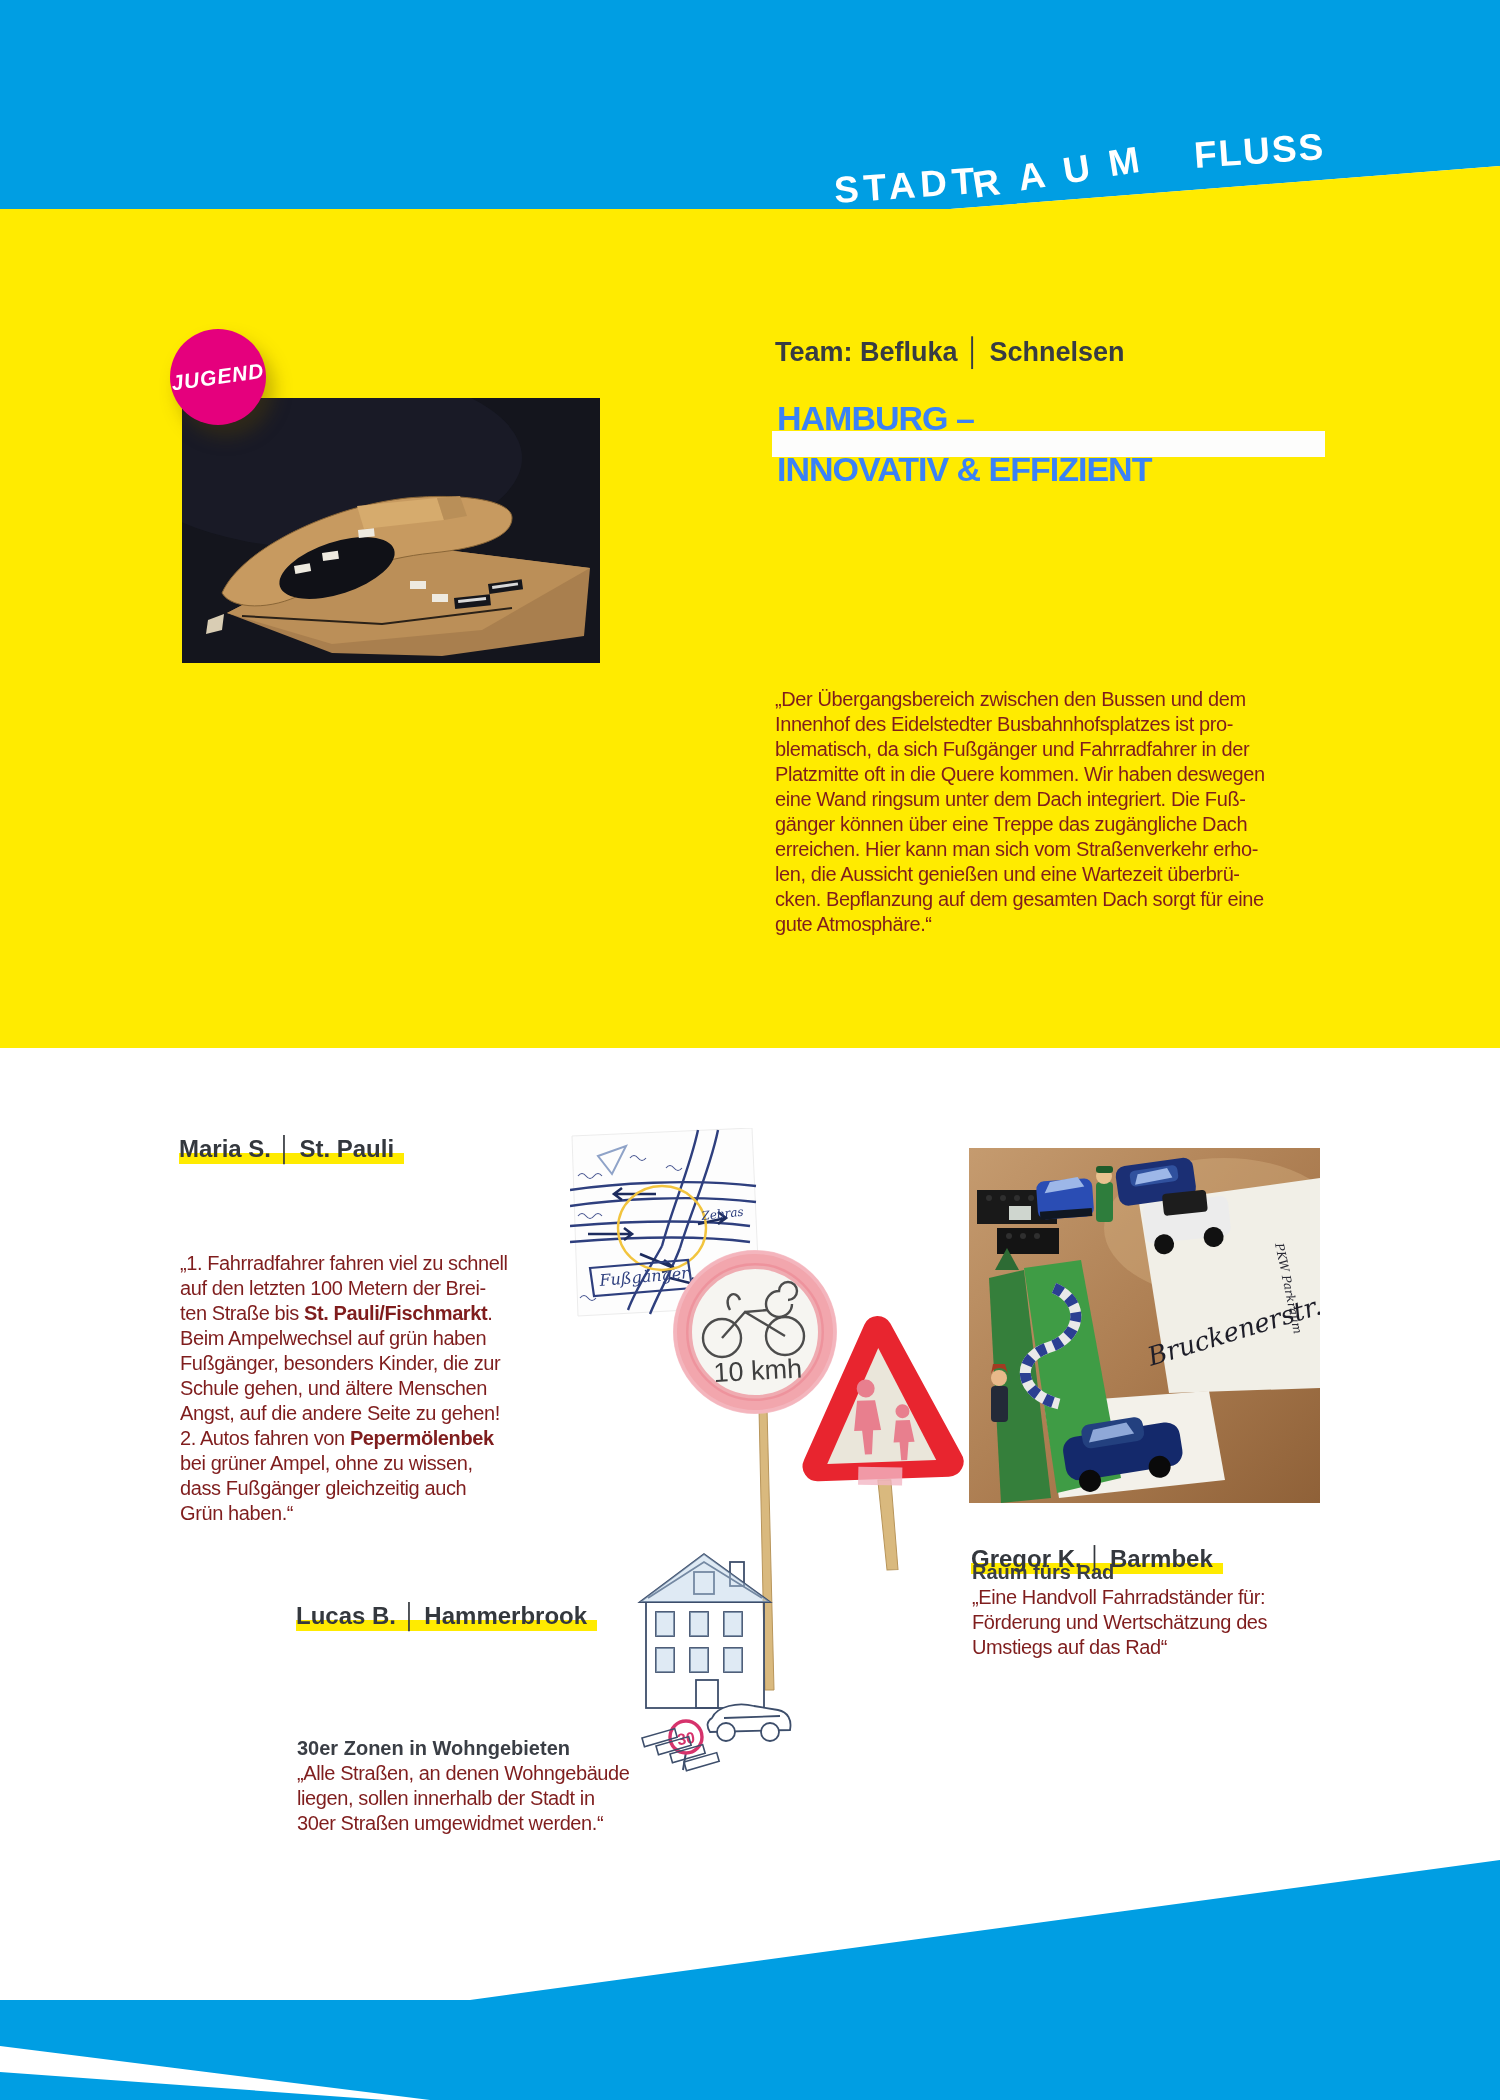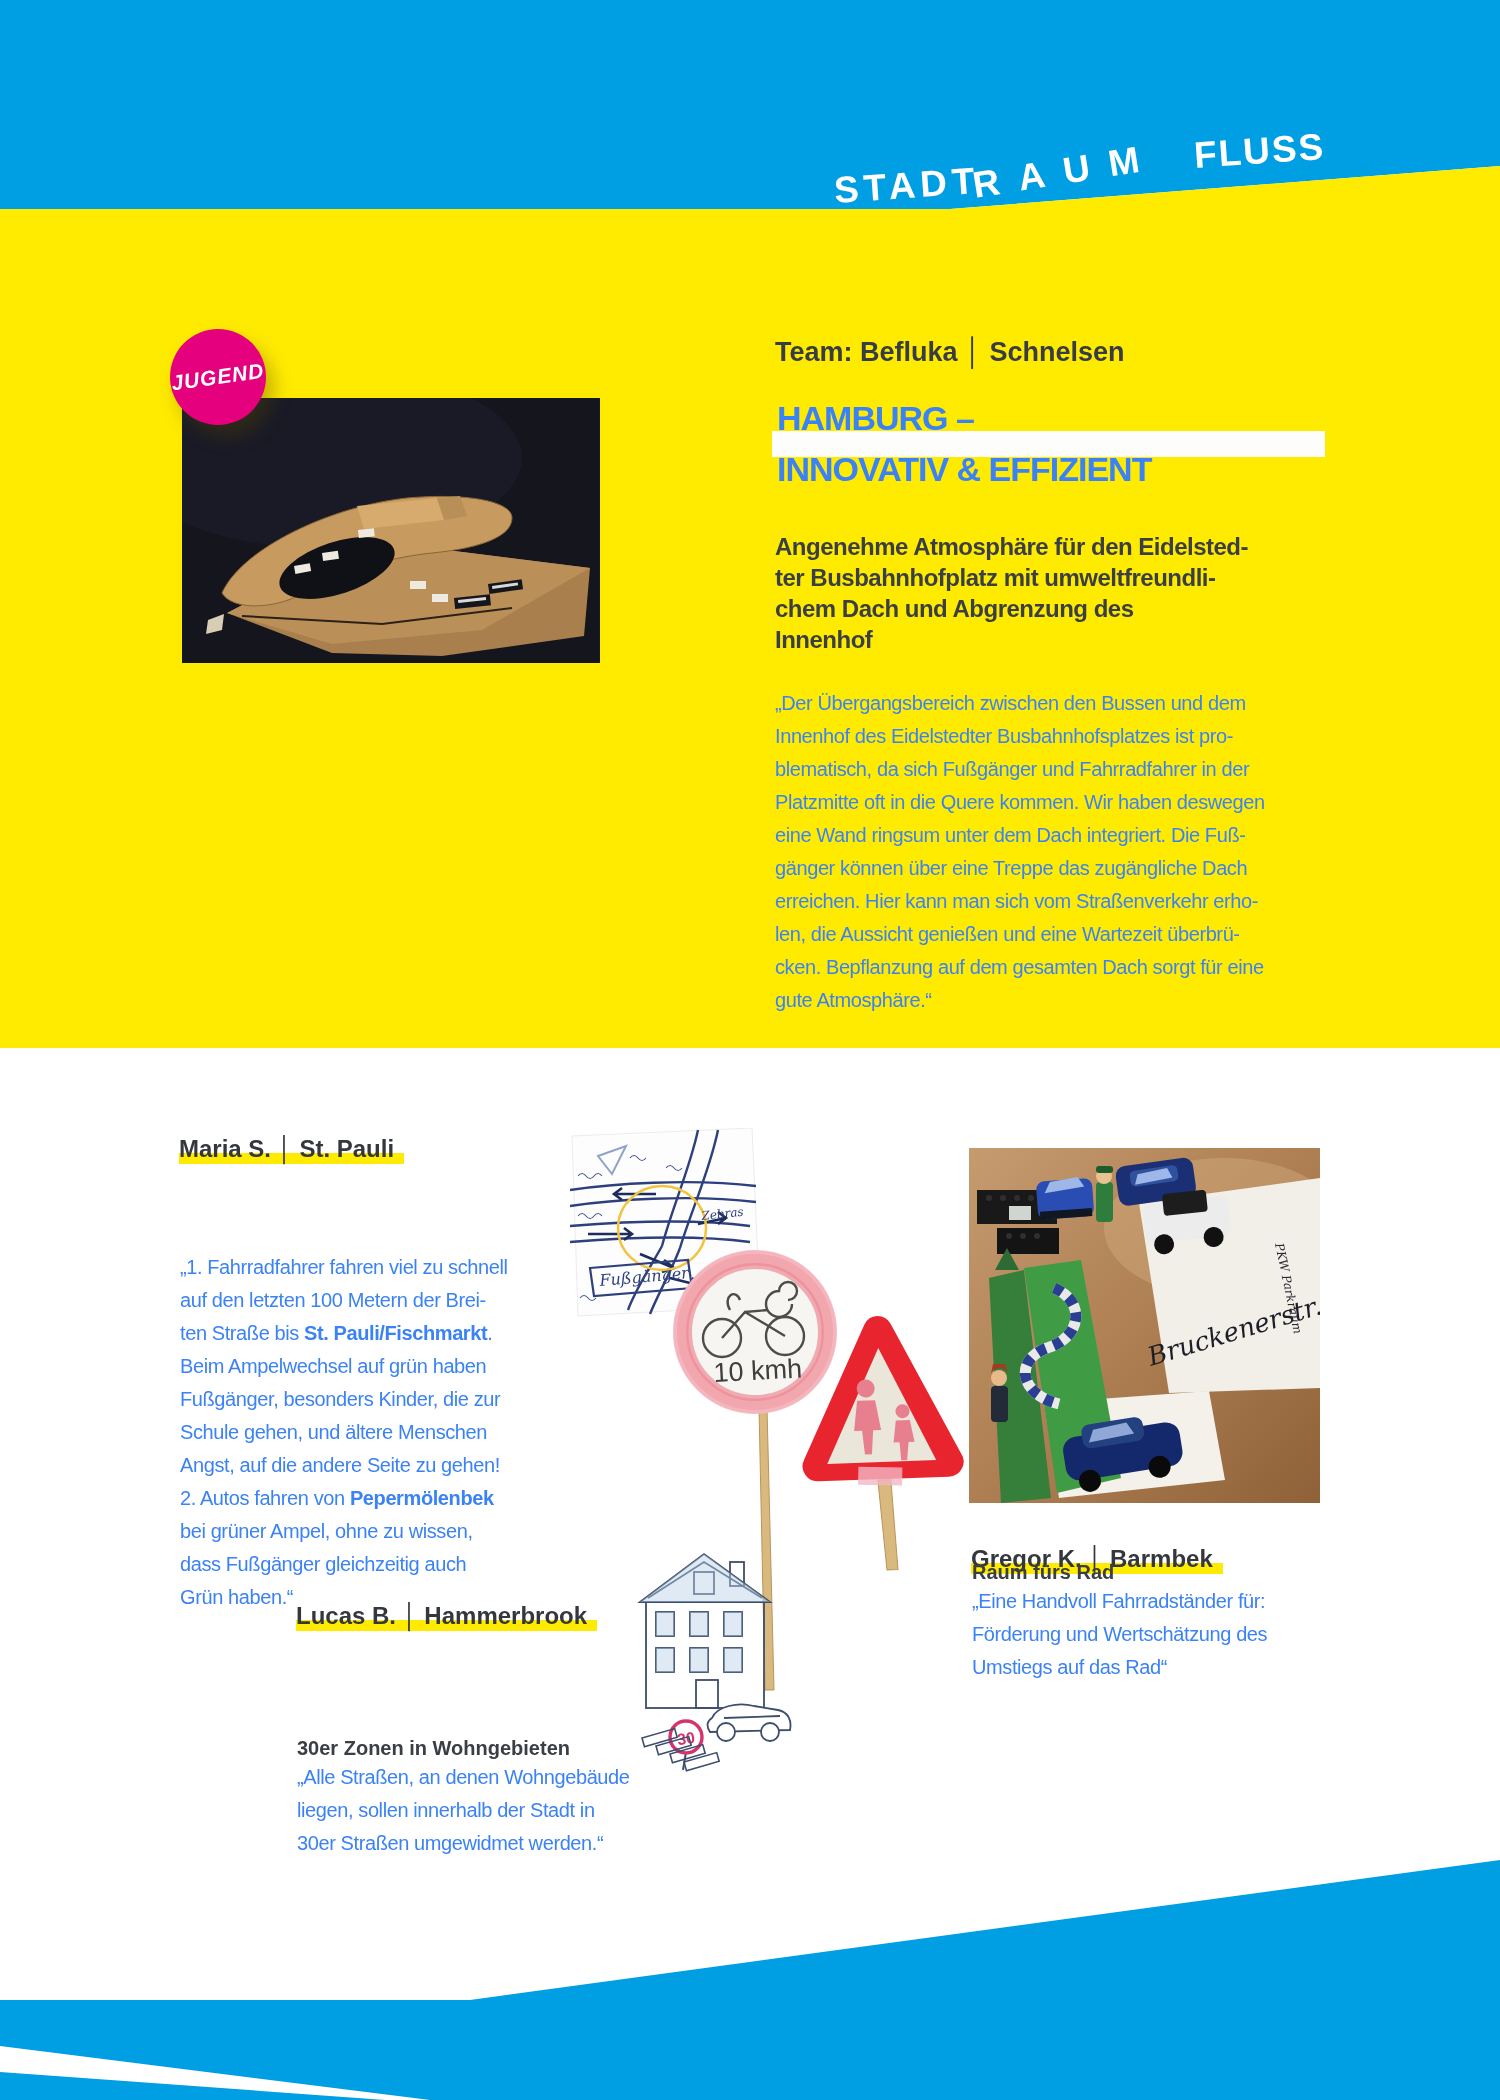--- a/index.html
+++ b/index.html
@@ -21,21 +21,21 @@
          box-shadow:8px 12px 18px rgba(90,70,0,.35);z-index:6;}
   .badge span{color:#fff;font-weight:bold;font-style:italic;font-size:21px;letter-spacing:1px;
          transform:rotate(-8deg);display:inline-block;}
   
   .team{position:absolute;left:775px;top:337px;font-weight:bold;font-size:27px;color:#383c43;z-index:4;}
   .title{position:absolute;left:777px;font-weight:bold;font-size:34px;line-height:41px;
          color:#3b82f6;letter-spacing:-1px;z-index:4;}
   .title-bar{position:absolute;left:772px;top:431px;width:553px;height:26px;background:#fdfdfc;z-index:3;}
   .subtitle{position:absolute;left:775px;top:531px;font-weight:bold;font-size:24px;line-height:31px;
          color:#3a3e45;letter-spacing:-0.5px;white-space:pre-line;z-index:4;}
-  .bodyquote{font-size:20px;line-height:33px;color:#3b82f6;letter-spacing:-0.4px;white-space:pre-line;}
+  .bodyquote{font-size:20px;line-height:25px;color:#7f1d1d;letter-spacing:-0.4px;white-space:pre-line;}
   .hdr-quote{position:absolute;left:775px;top:687px;z-index:4;}
   
   .pname{font-weight:bold;font-size:24px;color:#34383e;display:inline-block;padding:0 10px 3px 0;
          background:linear-gradient(to bottom,rgba(0,0,0,0) 57%,#ffeb00 57%,#ffeb00 95%,rgba(0,0,0,0) 95%);}
   .ptopic{font-weight:bold;font-size:20px;line-height:26px;color:#3a3e45;white-space:pre-line;}
   .figure{position:absolute;}
   svg text{font-family:"Liberation Sans","DejaVu Sans",sans-serif;}
   .script-label{font-family:"DejaVu Serif","Liberation Serif",serif;font-style:italic;}
 </style>
 </head>
@@ -83,24 +83,20 @@
       <rect x="306" y="186" width="34" height="10" fill="#15161c" transform="rotate(-8 306 186)"></rect>
       <rect x="310" y="188" width="26" height="3" fill="#d8d8d8" transform="rotate(-8 310 188)"></rect>
     </g>
     <polygon points="26,222 42,216 40,232 24,236" fill="#d9cdb4"></polygon>
   </svg>
 
   <div class="team">Team: Befluka │ Schnelsen</div>
   <div class="title" style="top:398px;">HAMBURG –</div>
   <div class="title-bar"></div>
   <div class="title" style="top:449px;">INNOVATIV &amp; EFFIZIENT</div>
-  <div class="subtitle">Angenehme Atmosphäre für den Eidelsted-
-ter Busbahnhofplatz mit umweltfreundli-
-chem Dach und Abgrenzung des
-Innenhof</div>
   <div class="bodyquote hdr-quote">„Der Übergangsbereich zwischen den Bussen und dem
 Innenhof des Eidelstedter Busbahnhofsplatzes ist pro-
 blematisch, da sich Fußgänger und Fahrradfahrer in der
 Platzmitte oft in die Quere kommen. Wir haben deswegen
 eine Wand ringsum unter dem Dach integriert. Die Fuß-
 gänger können über eine Treppe das zugängliche Dach
 erreichen. Hier kann man sich vom Straßenverkehr erho-
 len, die Aussicht genießen und eine Wartezeit überbrü-
 cken. Bepflanzung auf dem gesamten Dach sorgt für eine
 gute Atmosphäre.“</div>

